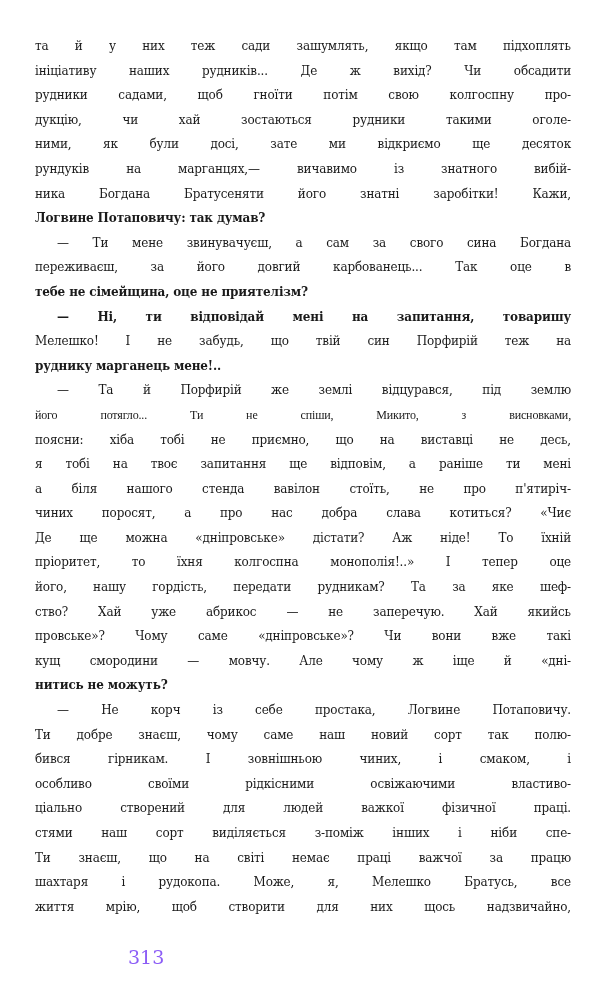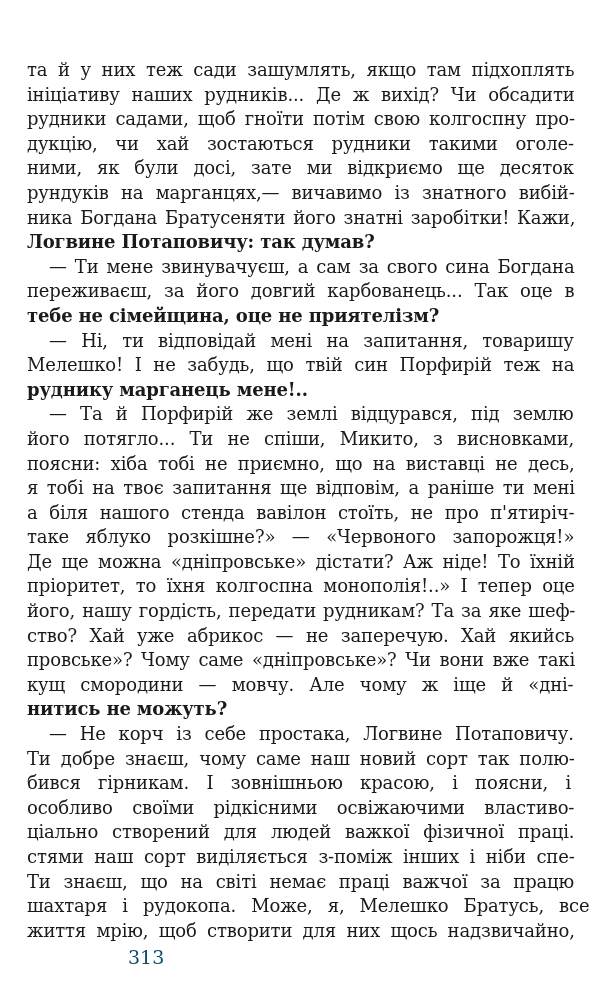--- a/index.html
+++ b/index.html
@@ -1,80 +1,79 @@
 <!DOCTYPE html>
 <html><head>
 <meta charset="utf-8">
 <style>
   html, body { margin: 0; padding: 0; background: #ffffff; }
   body { width: 600px; height: 992px; position: relative; overflow: hidden; }
   .page {
     position: absolute;
-    left: 27px;
+    left: 35px;
     top: 34px;
     width: 536px;
     font-family: "DejaVu Serif", "Liberation Serif", serif;
-    font-size: 18px;
+    font-size: 12px;
     line-height: 24.6px;
     color: #1a1a1a;
     letter-spacing: -0.15px;
-    margin-top: 24px;
   }
   .line {
     display: block;
     white-space: nowrap;
     text-align: justify;
     text-align-last: justify;
     height: 24.6px;
   }
   .line.last { text-align-last: left; font-weight: bold; }
   .line.indent { padding-left: 22px; }
   .page-number {
     position: absolute;
     left: 128px;
     top: 946px;
     font-family: "DejaVu Serif", "Liberation Serif", serif;
     font-size: 19px;
-    color: #0c4a6e;
+    color: #8b5cf6;
   }
 </style>
 </head>
 <body>
 
 <div class="page" id="page-body">
     <span class="line" style="display: block; width: auto; word-spacing: 5.06944px;">та й у них теж сади зашумлять, якщо там підхоплять</span>
     <span class="line" style="display: block; width: auto; word-spacing: 6.26786px;">ініціативу наших рудників... Де ж вихід? Чи обсадити</span>
     <span class="line" style="display: block; width: auto; word-spacing: 3.48438px;">рудники садами, щоб гноїти потім свою колгоспну про-</span>
     <span class="line" style="display: block; width: auto; word-spacing: 12.2005px;">дукцію, чи хай зостаються рудники такими оголе-</span>
     <span class="line" style="display: block; width: auto; word-spacing: 9.39258px;">ними, як були досі, зате ми відкриємо ще десяток</span>
     <span class="line" style="display: block; width: auto; word-spacing: 6.72396px;">рундуків на марганцях,— вичавимо із знатного вибій-</span>
     <span class="line" style="display: block; width: auto; word-spacing: 2.25521px;">ника Богдана Братусеняти його знатні заробітки! Кажи,</span>
     <span class="line last" style="display: block; width: auto;">Логвине Потаповичу: так думав?</span>
     <span class="line indent" style="display: block; width: auto; word-spacing: 2.3941px;">— Ти мене звинувачуєш, а сам за свого сина Богдана</span>
     <span class="line" style="display: block; width: auto; word-spacing: 6.39732px;">переживаєш, за його довгий карбованець... Так оце в</span>
     <span class="line last" style="display: block; width: auto;">тебе не сімейщина, оце не приятелізм?</span>
-    <span class="line indent" style="display: block; width: auto; word-spacing: 8.71875px;">— Ні, ти відповідай мені на запитання, товаришу</span>
+    <span class="line indent" style="display: block; width: auto; word-spacing: 8.71875px; font-weight: bold;">— Ні, ти відповідай мені на запитання, товаришу</span>
     <span class="line" style="display: block; width: auto; word-spacing: 6.08333px;">Мелешко! І не забудь, що твій син Порфирій теж на</span>
     <span class="line last" style="display: block; width: auto;">руднику марганець мене!..</span>
     <span class="line indent" style="display: block; width: auto; word-spacing: 7.69922px;">— Та й Порфирій же землі відцурався, під землю</span>
-    <span class="line" style="display: block; width: auto; word-spacing: 8.66295px;">його потягло... Ти не спіши, Микито, з висновками,</span>
+    <span class="line" style="display: block; width: auto; word-spacing: 8.66295px; font-family: Liberation Serif, serif;">його потягло... Ти не спіши, Микито, з висновками,</span>
     <span class="line" style="display: block; width: auto; word-spacing: 4.81771px;">поясни: хіба тобі не приємно, що на виставці не десь,</span>
     <span class="line" style="display: block; width: auto; word-spacing: 3.0375px;">я тобі на твоє запитання ще відповім, а раніше ти мені</span>
     <span class="line" style="display: block; width: auto; word-spacing: 6.09375px;">а біля нашого стенда вавілон стоїть, не про п'ятиріч-</span>
-    <span class="line" style="display: block; width: auto; word-spacing: 10.9844px;">таке яблуко розкішне?» — «Червоного запорожця!»</span>
+    <span class="line" style="display: block; width: auto; word-spacing: 5.15039px;">чиних поросят, а про нас добра слава котиться? «Чиє</span>
     <span class="line" style="display: block; width: auto; word-spacing: 3.91016px;">Де ще можна «дніпровське» дістати? Аж ніде! То їхній</span>
     <span class="line" style="display: block; width: auto; word-spacing: 4.79464px;">пріоритет, то їхня колгоспна монополія!..» І тепер оце</span>
     <span class="line" style="display: block; width: auto; word-spacing: 1.50195px;">його, нашу гордість, передати рудникам? Та за яке шеф-</span>
     <span class="line" style="display: block; width: auto; word-spacing: 6.93555px;">ство? Хай уже абрикос — не заперечую. Хай якийсь</span>
     <span class="line" style="display: block; width: auto; word-spacing: 3.05134px;">провське»? Чому саме «дніпровське»? Чи вони вже такі</span>
     <span class="line" style="display: block; width: auto; word-spacing: 9.66493px;">кущ смородини — мовчу. Але чому ж іще й «дні-</span>
     <span class="line last" style="display: block; width: auto;">нитись не можуть?</span>
     <span class="line indent" style="display: block; width: auto; word-spacing: 7.27009px;">— Не корч із себе простака, Логвине Потаповичу.</span>
     <span class="line" style="display: block; width: auto; word-spacing: 4.44792px;">Ти добре знаєш, чому саме наш новий сорт так полю-</span>
-    <span class="line" style="display: block; width: auto; word-spacing: 11.7612px;">бився гірникам. І зовнішньою красою, і поясни, і</span>
+    <span class="line" style="display: block; width: auto; word-spacing: 11.7612px;">бився гірникам. І зовнішньою чиних, і смаком, і</span>
     <span class="line" style="display: block; width: auto; word-spacing: 13.8203px;">особливо своїми рідкісними освіжаючими властиво-</span>
     <span class="line" style="display: block; width: auto; word-spacing: 8.30208px;">ціально створений для людей важкої фізичної праці.</span>
     <span class="line" style="display: block; width: auto; word-spacing: 5.0625px;">стями наш сорт виділяється з-поміж інших і ніби спе-</span>
     <span class="line" style="display: block; width: auto; word-spacing: 7.20139px;">Ти знаєш, що на світі немає праці важчої за працю</span>
     <span class="line" style="display: block; width: auto; word-spacing: 9.5px;">шахтаря і рудокопа. Може, я, Мелешко Братусь, все</span>
     <span class="line" style="display: block; width: auto; word-spacing: 4.77232px;">життя мрію, щоб створити для них щось надзвичайно,</span>
   </div>
 <div class="page-number">313</div>
 
 </body></html>

